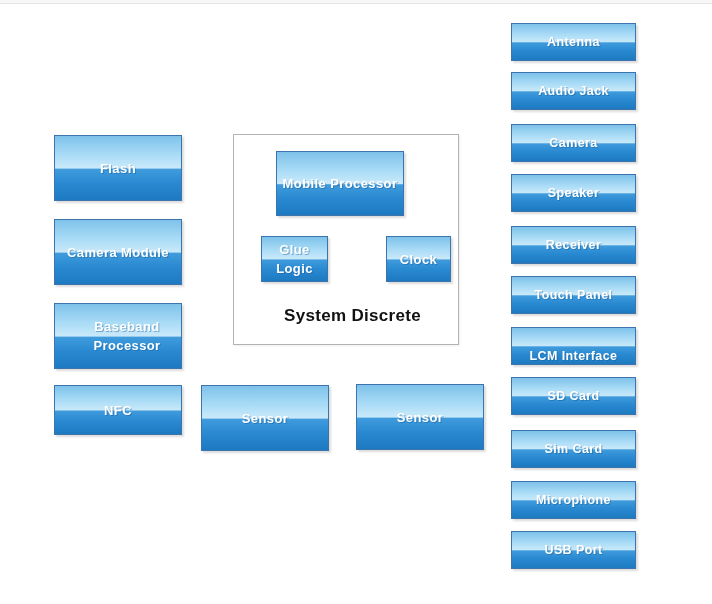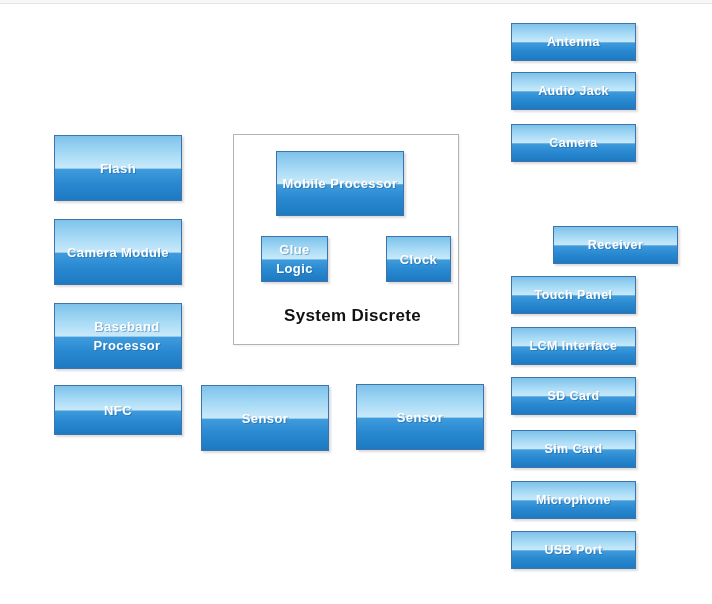--- a/index.html
+++ b/index.html
@@ -89,23 +89,23 @@
   
   .c-mobproc  { left: 276px; top: 151px; width: 128px; height: 65px; }
   .c-glue     { left: 261px; top: 236px; width: 67px;  height: 46px; }
   .c-clock    { left: 346px; top: 236px; width: 65px;  height: 46px; margin-left: 40px; }
   
   .rc { left: 511px; width: 125px; height: 38px; }
   .rc-0  { top: 23px;  }
   .rc-1  { top: 72px;  }
   .rc-2  { top: 124px; }
   .rc-3  { top: 174px; }
-  .rc-4  { top: 226px; margin-left: 42px; }
+  .rc-4  { top: 226px; }
   .rc-5  { top: 276px; }
-  .rc-6  { top: 327px; }
+  .rc-6  { top: 327px; align-items: flex-end; }
   .rc-7  { top: 377px; }
   .rc-8  { top: 430px; }
   .rc-9  { top: 481px; }
   .rc-10 { top: 531px; }
 </style>
 </head>
 <body>
 
 <div class="stage">
 
@@ -146,20 +146,23 @@
 
   <div class="chip small rc rc-0">
     <span>Antenna</span>
   </div>
   <div class="chip small rc rc-1">
     <span>Audio Jack</span>
   </div>
   <div class="chip small rc rc-2">
     <span>Camera</span>
   </div>
+  <div class="chip small rc rc-3">
+    <span>Speaker</span>
+  </div>
   <div class="chip small rc rc-4">
     <span>Receiver</span>
   </div>
   <div class="chip small rc rc-5">
     <span>Touch Panel</span>
   </div>
   <div class="chip small rc rc-6">
     <span>LCM Interface</span>
   </div>
   <div class="chip small rc rc-7">

